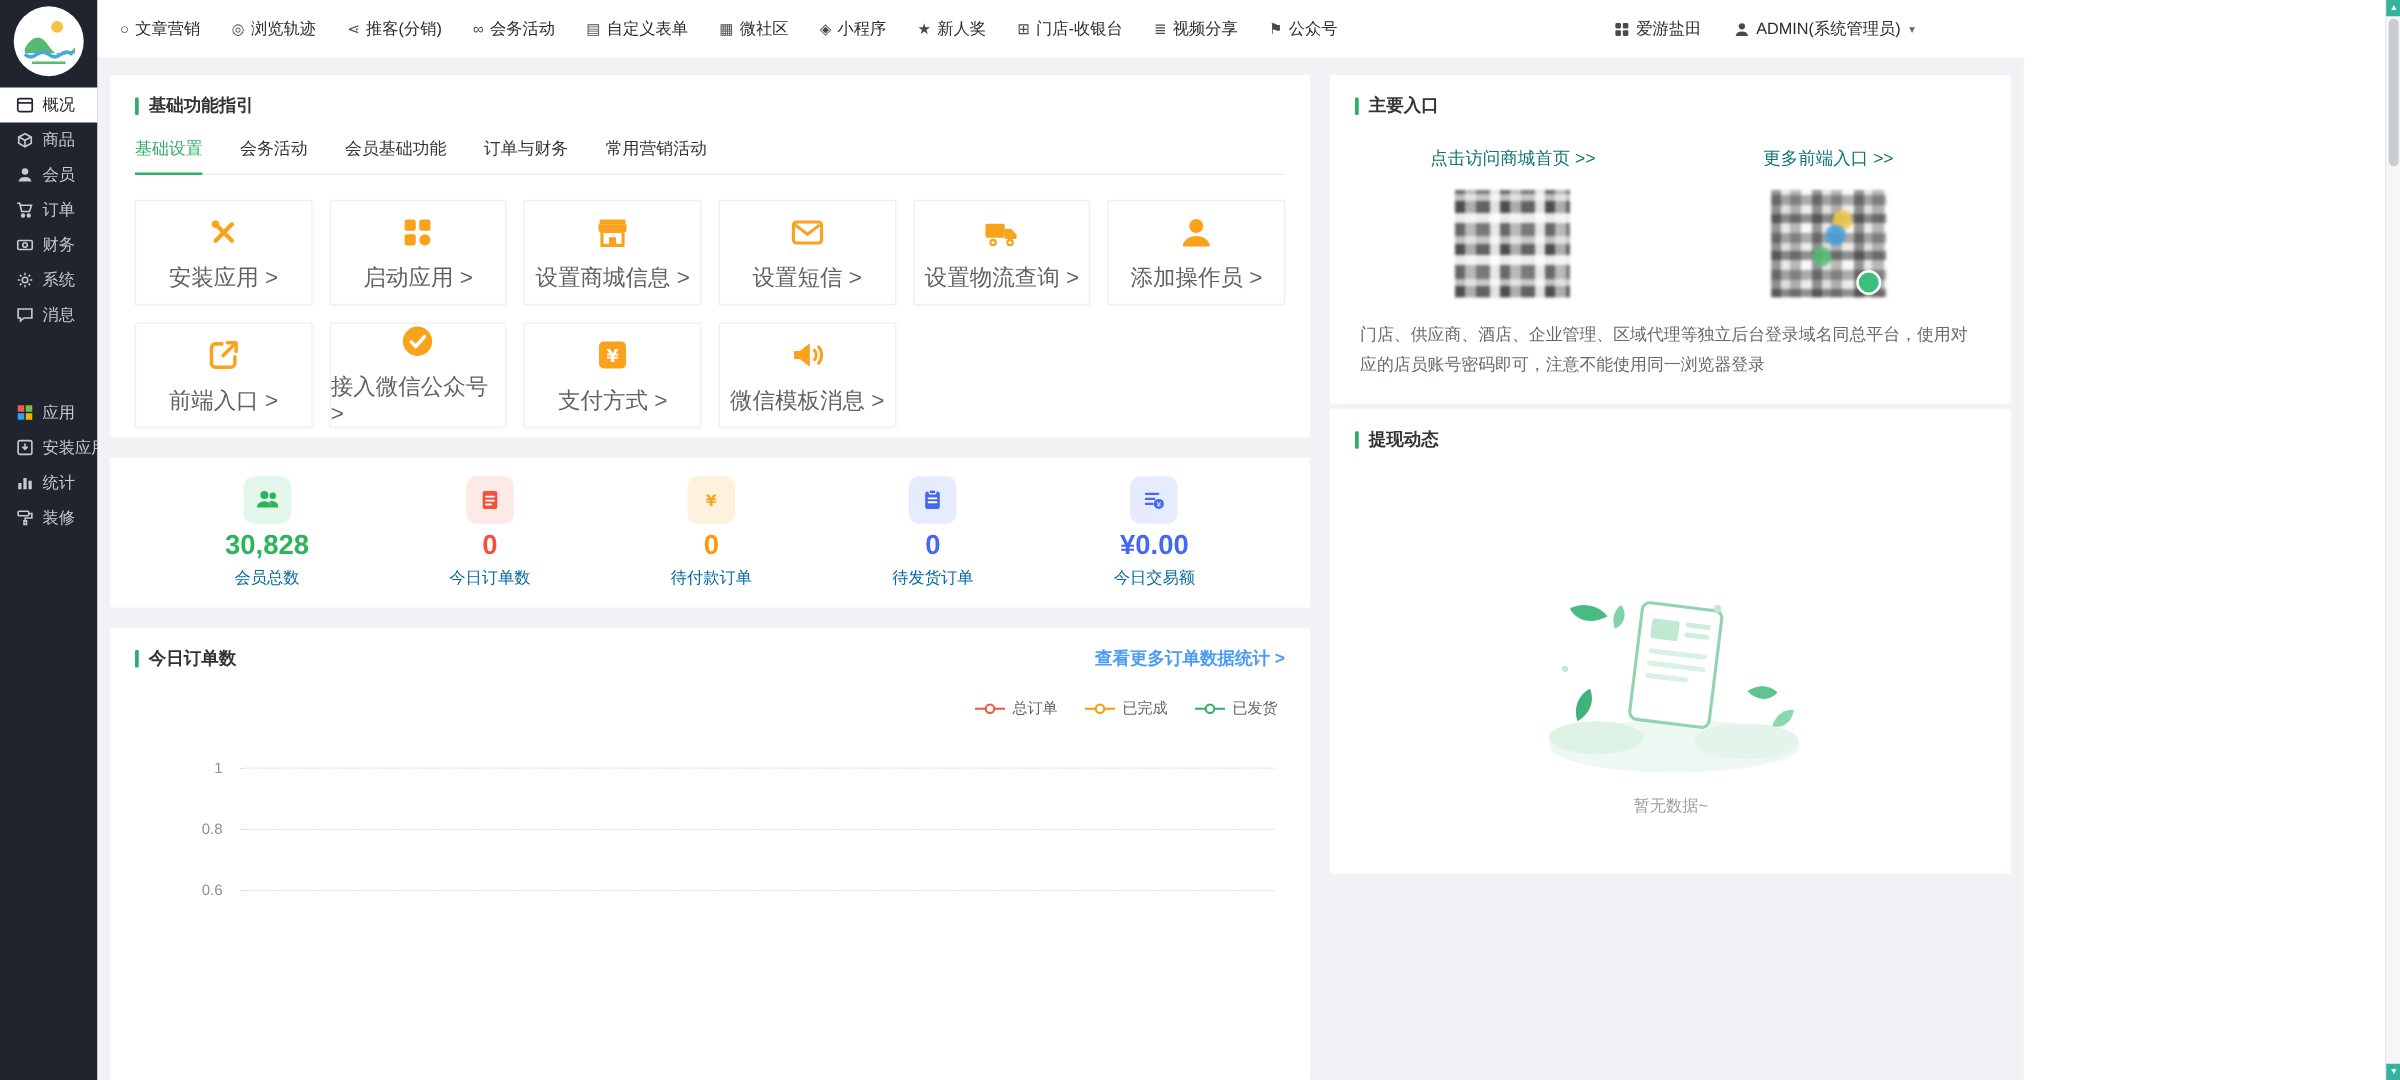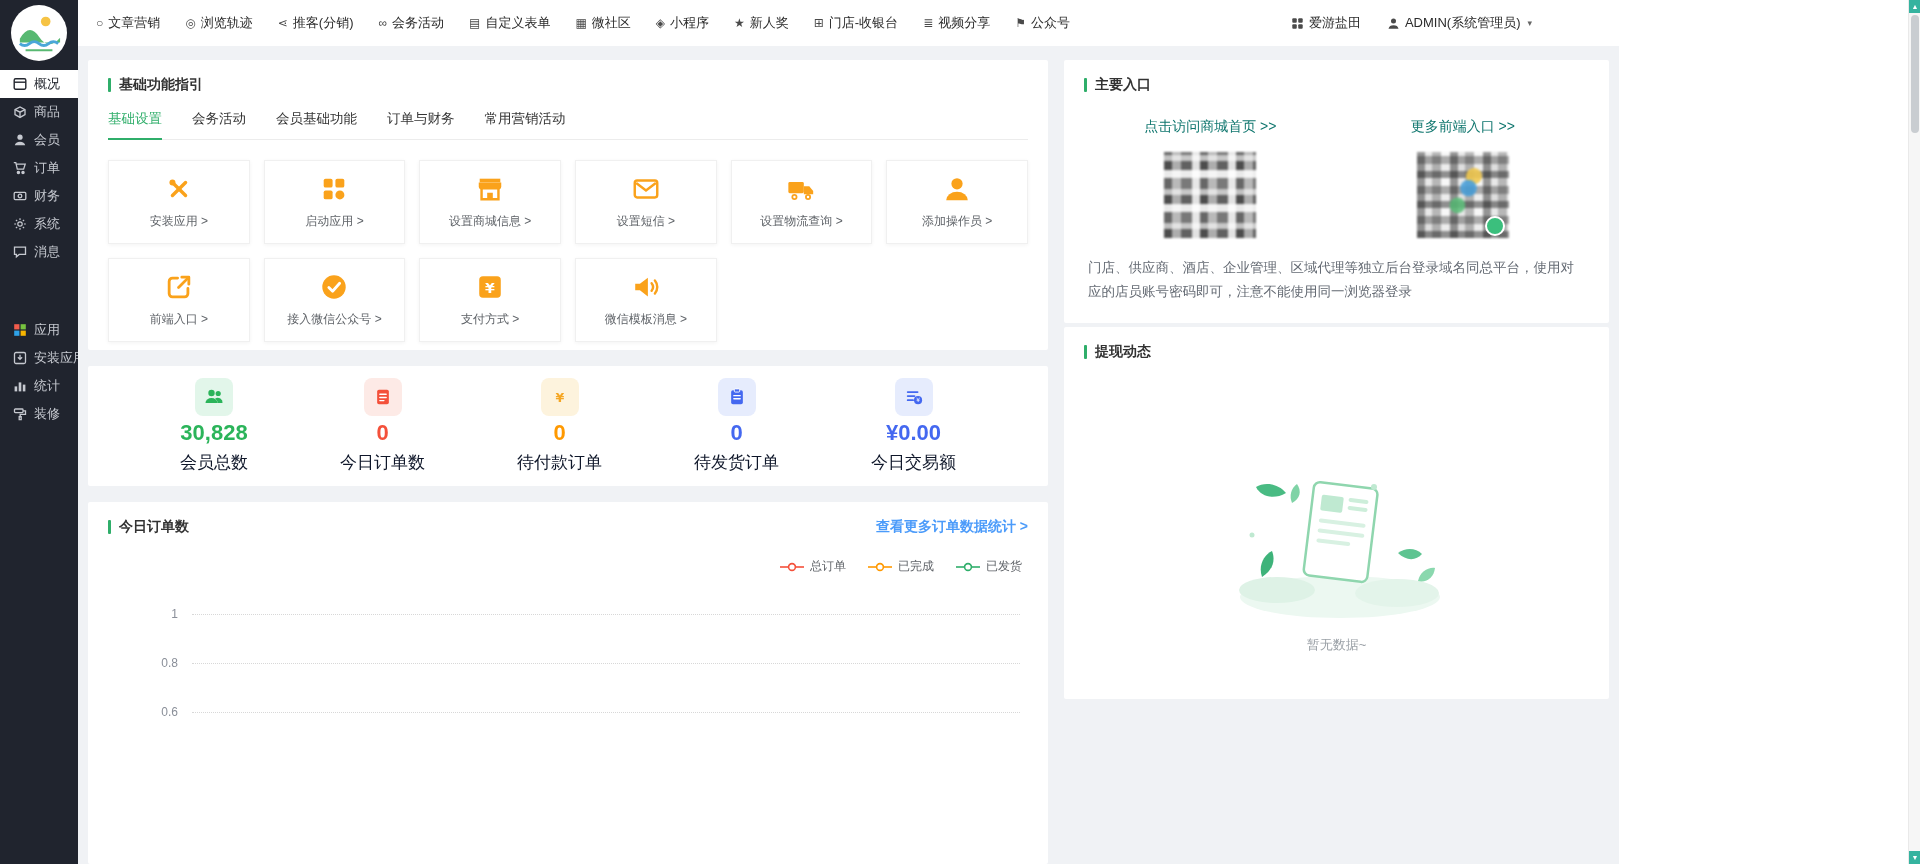--- a/index.html
+++ b/index.html
@@ -42,32 +42,32 @@
 
   
   .guide-card { height:290px; padding:16px 20px; }
   .tabs { display:flex; gap:30px; margin-top:16px; border-bottom:1px solid #ececec; }
   .tab { font-size:13.5px; color:#333; padding-bottom:10px; cursor:pointer; }
   .tab.active { color:#2fae6a; border-bottom:2px solid #2fae6a; margin-bottom:-1px; }
   .fn-grid { display:grid; grid-template-columns:repeat(6,1fr); gap:14px; margin-top:20px; }
   .fn-card { border:1px solid #f0f0f0; box-shadow:0 1px 4px rgba(0,0,0,.05); height:84px; background:#fff;
              display:flex; flex-direction:column; align-items:center; justify-content:center; gap:9px; cursor:pointer; }
   .fn-icon { color:#faa21b; height:30px; display:flex; align-items:flex-end; }
-  .fn-label { font-size:12px; color:#5f6368; }
+  .fn-label { font-size:18px; color:#5f6368; }
 
   
   .stats-card { height:120px; display:flex; align-items:center; justify-content:space-between; padding:0 92px; }
   .stat { display:flex; flex-direction:column; align-items:center; gap:5px; cursor:default; }
   .stat-badge { width:38px; height:38px; border-radius:8px; display:flex; align-items:center; justify-content:center; }
   .bg-green  { background:#e2f6ea; color:#2bb45a; }
   .bg-red    { background:#fdeae6; color:#f4503a; }
   .bg-yellow { background:#fdf3dd; color:#f5a623; }
   .bg-blue   { background:#e6ecfd; color:#4468f0; }
   .stat-value { font-size:22px; font-weight:bold; line-height:1.1; }
-  .stat-label { font-size:17px; color:#0f172a; }
+  .stat-label { font-size:13px; color:#0369a1; }
 
   
   .trend-card { flex:1; min-height:0; padding:16px 20px; overflow:hidden; display:flex; flex-direction:column; }
   .trend-head { display:flex; justify-content:space-between; align-items:center; }
   .more-link { font-size:14px; color:#4b9bfa; font-weight:bold; cursor:pointer; text-decoration:none; }
   .legend { display:flex; justify-content:flex-end; gap:22px; margin-top:22px; padding-right:6px; }
   .legend-item { display:flex; align-items:center; gap:6px; font-size:12px; color:#5f6368; cursor:pointer; }
   .chart { position:relative; flex:1; margin-top:14px; }
   .grid-row { position:absolute; left:0; right:8px; display:flex; align-items:center; }
   .gr-label { width:84px; text-align:right; padding-right:14px; font-size:12px; color:#8a8f99; }

